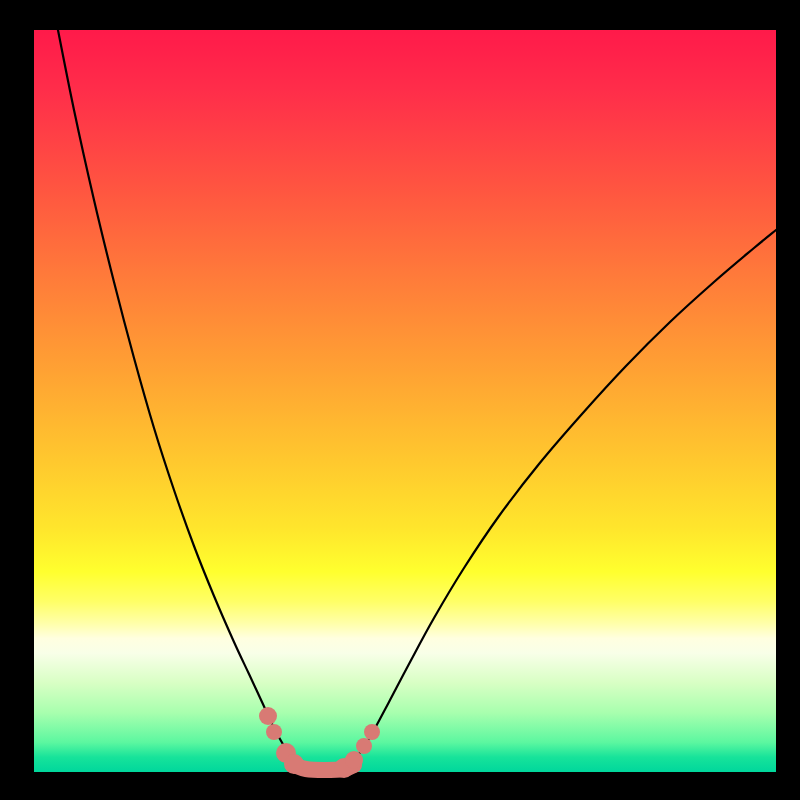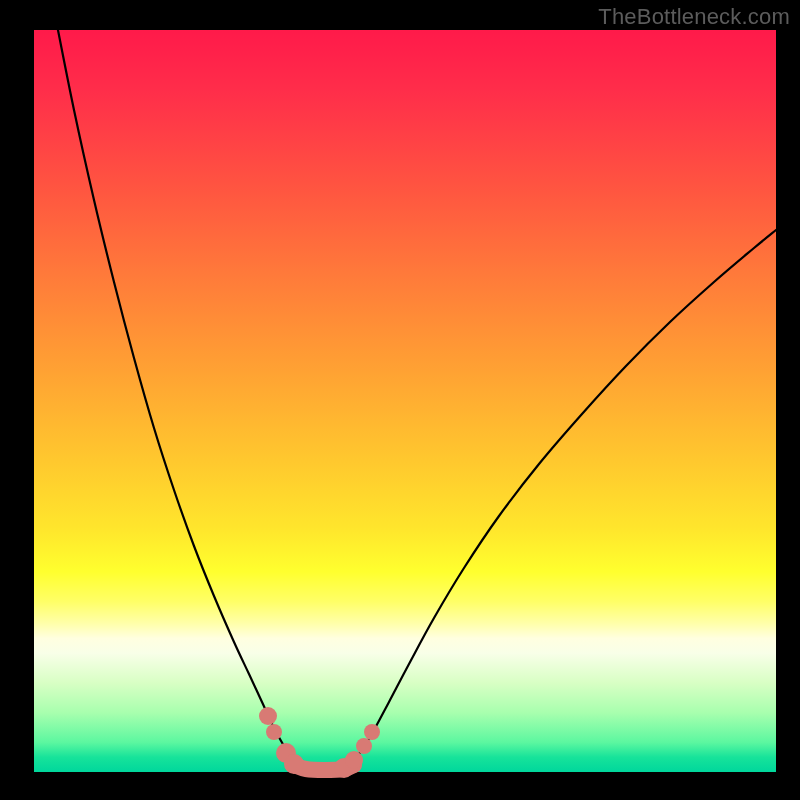--- a/index.html
+++ b/index.html
@@ -77,21 +77,20 @@
     fill: none;
     stroke: #d87a74;
     stroke-width: 16;
     stroke-linecap: round;
   }
 </style>
 </head>
 <body>
 
 <div class="frame">
-  <div class="watermark">TheBottleneck.com</div>
   <div class="plot">
     <svg class="curves" viewBox="0 0 742 742">
       <path id="left-curve" class="curve" d="M 22 -10 C 25.24 6.199999999999999, 33.16 47.6, 40 80 C 46.84 112.4, 52.8 139.04, 60 170 C 67.2 200.96, 72.8 223.56, 80 252 C 87.2 280.44, 92.8 301.72, 100 328 C 107.2 354.28, 112.8 374.24, 120 398 C 127.2 421.76, 132.8 438.76, 140 460 C 147.2 481.24, 152.8 496.92, 160 516 C 167.2 535.08, 172.8 548.72, 180 566 C 187.2 583.28, 193.7 597.96, 200 612 C 206.3 626.04, 209.96 633.2, 215 644 C 220.04 654.8, 223.5 662.28, 228 672 C 232.5 681.72, 236.04 690.08, 240 698 C 243.96 705.92, 246.76 710.6, 250 716 C 253.24 721.4, 255.3 724.58, 258 728 C 260.7 731.42, 262.48 733.02, 265 735 C 267.52 736.98, 270.74 738.28, 272 739"></path>
       <path id="right-curve" class="curve" d="M 310 739 C 311.44 737.74, 314.76 735.42, 318 732 C 321.24 728.58, 324.04 725.76, 328 720 C 331.96 714.24, 335.14 708.64, 340 700 C 344.86 691.36, 348.7 683.88, 355 672 C 361.3 660.12, 366.9 649.12, 375 634 C 383.1 618.88, 390.1 605.28, 400 588 C 409.9 570.72, 418.3 556.36, 430 538 C 441.7 519.64, 451.5 504.72, 465 486 C 478.5 467.28, 490.06 452.36, 505 434 C 519.94 415.64, 532.34 401.64, 548 384 C 563.66 366.36, 576.16 352.56, 592 336 C 607.84 319.44, 620.16 307.12, 636 292 C 651.84 276.88, 664.88 265.32, 680 252 C 695.12 238.68, 708.84 227.36, 720 218 C 731.16 208.64, 738.04 203.24, 742 200"></path>
       <path id="bottom-seg" class="segment" d="M 260 735 C 262.16 735.72, 266.6 738.1, 272 739 C 277.4 739.9, 283.16 740, 290 740 C 296.84 740, 304.6 739.9, 310 739 C 315.4 738.1, 318.2 735.72, 320 735"></path>
       <g id="markers">
           <circle cx="234" cy="686" r="9" class="marker"></circle>
           <circle cx="240" cy="702" r="8" class="marker"></circle>
           <circle cx="252" cy="723" r="10" class="marker"></circle>
           <circle cx="260" cy="734" r="10" class="marker"></circle>

